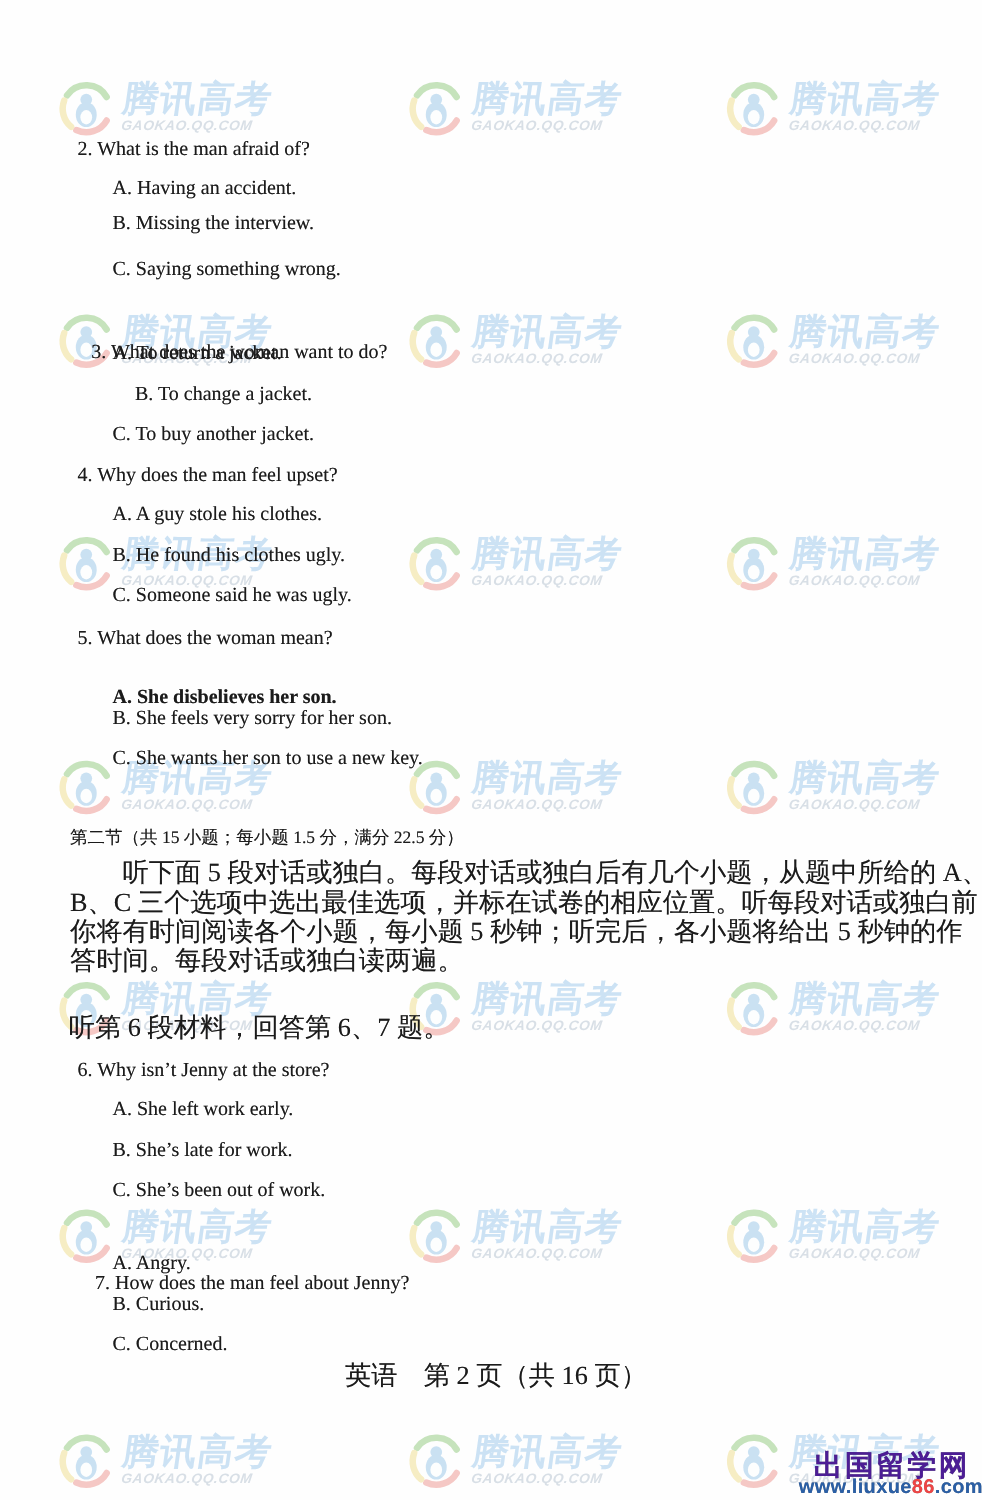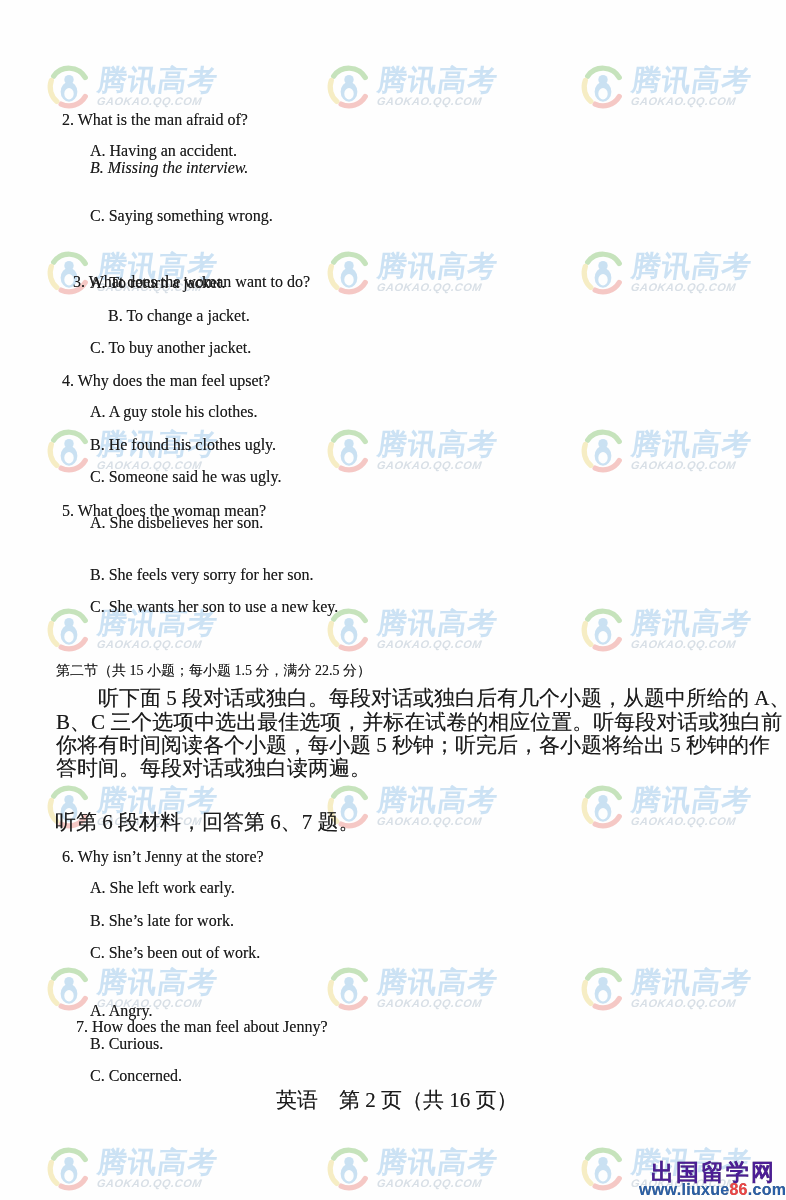--- a/index.html
+++ b/index.html
@@ -335,32 +335,32 @@
         <div class="wm-text">
           <span class="wm-title">腾讯高考</span>
           <span class="wm-sub">GAOKAO.QQ.COM</span>
         </div>
       </div>
     </div>
 
   <div id="question-layer">
       <div class="content-line en" style="left: 62px; top: 108px;">2. What is the man afraid of?</div>
       <div class="content-line en" style="left: 90px; top: 139px;">A. Having an accident.</div>
-      <div class="content-line en" style="left: 90px; top: 156px; font-style: italic;">B. Missing the interview.</div>
+      <div class="content-line en" style="left: 90px; top: 167px;">B. Missing the interview.</div>
       <div class="content-line en" style="left: 90px; top: 204px;">C. Saying something wrong.</div>
       <div class="content-line en" style="left: 73px; top: 240px; margin-top: 30px;">3. What does the woman want to do?</div>
       <div class="content-line en" style="left: 90px; top: 271px;">A. To return a jacket.</div>
       <div class="content-line en" style="left: 90px; top: 304px; margin-left: 18px;">B. To change a jacket.</div>
       <div class="content-line en" style="left: 90px; top: 336px;">C. To buy another jacket.</div>
       <div class="content-line en" style="left: 62px; top: 369px;">4. Why does the man feel upset?</div>
       <div class="content-line en" style="left: 90px; top: 400px;">A. A guy stole his clothes.</div>
       <div class="content-line en" style="left: 90px; top: 433px;">B. He found his clothes ugly.</div>
       <div class="content-line en" style="left: 90px; top: 465px;">C. Someone said he was ugly.</div>
       <div class="content-line en" style="left: 62px; top: 499px;">5. What does the woman mean?</div>
-      <div class="content-line en" style="left: 90px; top: 511px;">A. She disbelieves her son.</div>
+      <div class="content-line en" style="left: 90px; top: 546px; font-weight: bold;">A. She disbelieves her son.</div>
       <div class="content-line en" style="left: 90px; top: 563px;">B. She feels very sorry for her son.</div>
       <div class="content-line en" style="left: 90px; top: 595px;">C. She wants her son to use a new key.</div>
       <div class="content-line en" style="left: 62px; top: 845px;">6. Why isn’t Jenny at the store?</div>
       <div class="content-line en" style="left: 90px; top: 876px;">A. She left work early.</div>
       <div class="content-line en" style="left: 90px; top: 909px;">B. She’s late for work.</div>
       <div class="content-line en" style="left: 90px; top: 941px;">C. She’s been out of work.</div>
       <div class="content-line en" style="left: 76px; top: 968px; margin-top: 47px;">7. How does the man feel about Jenny?</div>
       <div class="content-line en" style="left: 90px; top: 999px;">A. Angry.</div>
       <div class="content-line en" style="left: 90px; top: 1032px;">B. Curious.</div>
       <div class="content-line en" style="left: 90px; top: 1064px;">C. Concerned.</div>

